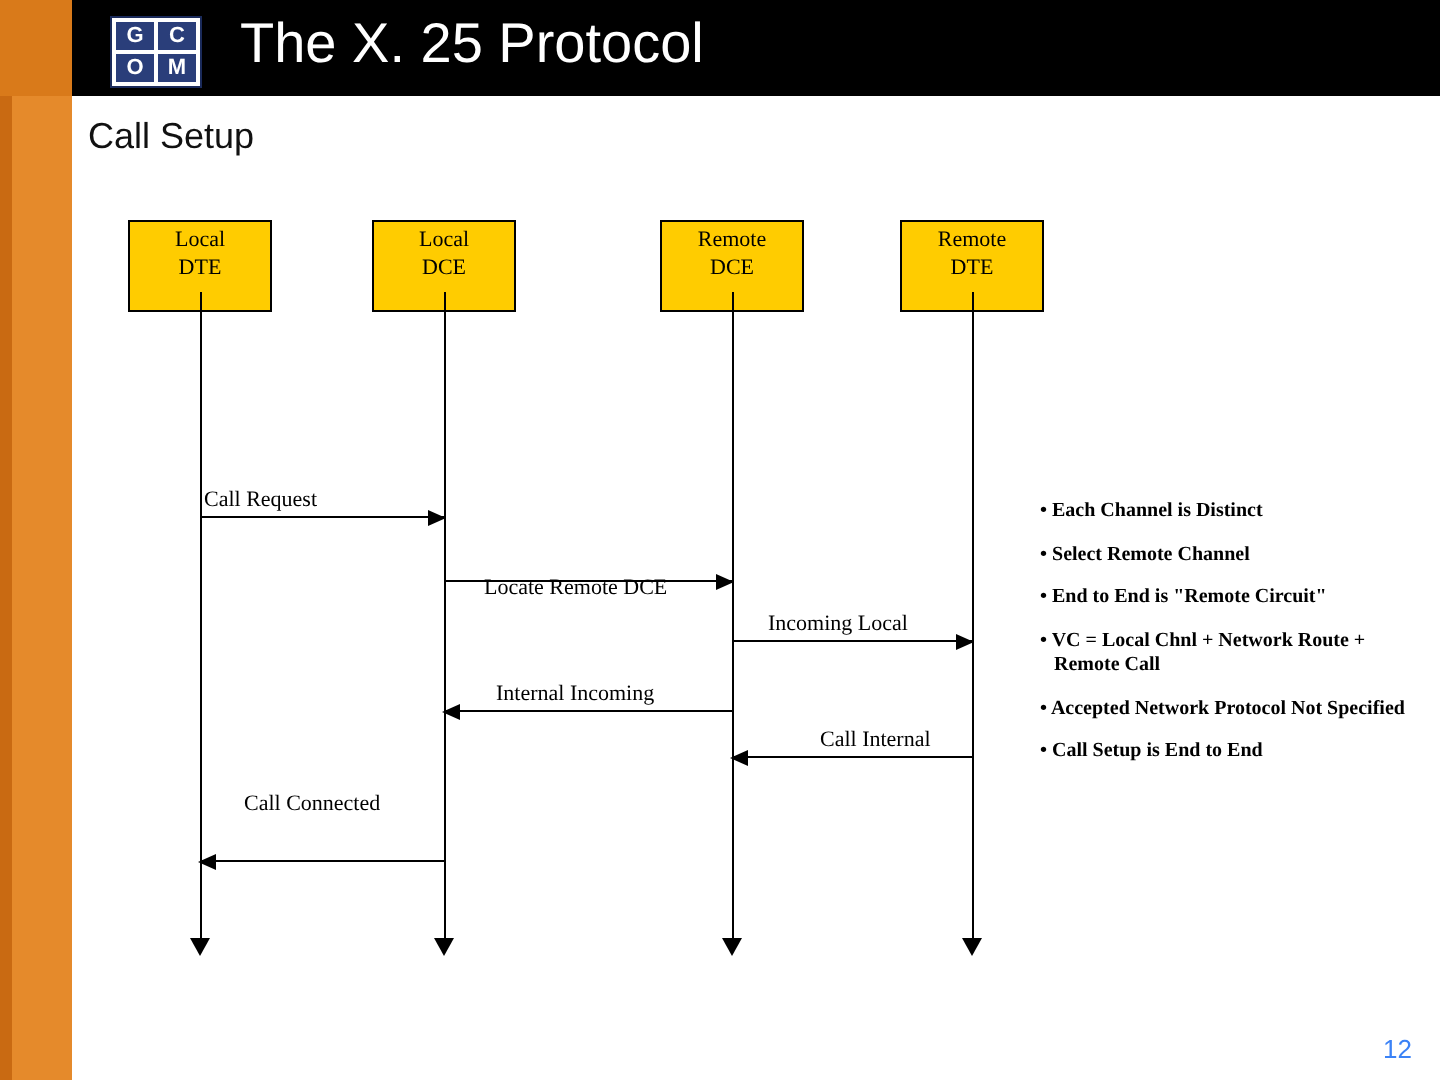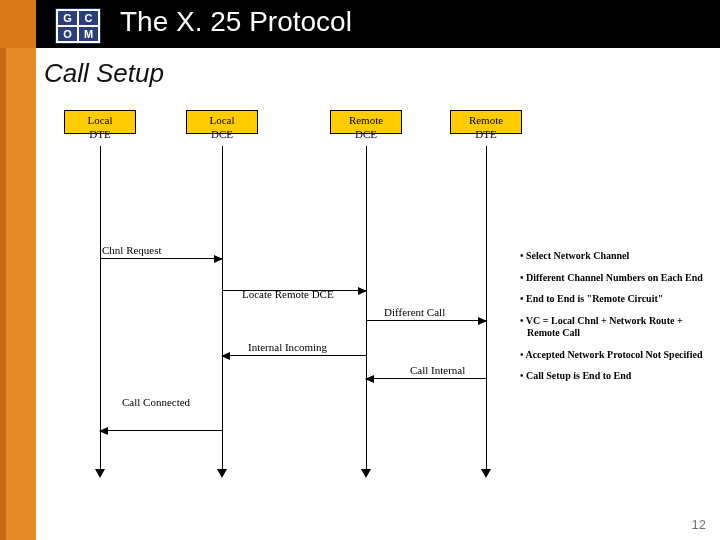--- a/index.html
+++ b/index.html
@@ -63,30 +63,29 @@
     position: absolute;
     left: 0px; top: 48px;
     width: 6px; height: 492px;
     background: #c96a12;
   }
   
   .subtitle {
     position: absolute;
     left: 44px; top: 58px;
     font-family: Arial, sans-serif;
-    font-size: 26px;
+    font-size: 18px;
     color: #111;
-    font-style: italic;
   }
   
   .lifebox {
     position: absolute;
     top: 110px;
     width: 72px;
-    height: 24px;
+    height: 46px;
     background: #ffcc00;
     border: 1px solid #000;
     text-align: center;
     font-size: 11px;
     line-height: 1.25;
     padding-top: 3px;
   }
   .lifeline {
     position: absolute;
     top: 146px;
@@ -143,21 +142,21 @@
     margin-bottom: 9px;
     text-indent: -7px;
     padding-left: 7px;
   }
   
   .pagenum {
     position: absolute;
     right: 14px; bottom: 8px;
     font-family: Arial, sans-serif;
     font-size: 13px;
-    color: #737373;
+    color: #3b82f6;
   }
 </style>
 </head>
 <body>
 
 <div class="titlebar">
   <div class="leftstripe"></div>
   <div class="logo">
     <div class="cell">G</div>
     <div class="cell">C</div>
@@ -194,49 +193,49 @@
 <div class="lifeline" style="left:366px"></div>
 <div class="lifeline" style="left:486px"></div>
 <div class="arrowhead-down" style="left:95px; top:469px"></div>
 <div class="arrowhead-down" style="left:217px;top:469px"></div>
 <div class="arrowhead-down" style="left:361px;top:469px"></div>
 <div class="arrowhead-down" style="left:481px;top:469px"></div>
 
 <div class="msg" style="left:100px; top:258px; width:122px">
   <div class="arrowhead-right"></div>
 </div>
-<div class="msg-label" style="left:102px; top:256px">Chnl Request</div>
+<div class="msg-label" style="left:102px; top:256px">Call Request</div>
 
 <div class="msg" style="left:222px; top:290px; width:144px">
   <div class="arrowhead-right"></div>
 </div>
 <div class="msg-label" style="left:242px; top:300px">Locate Remote DCE</div>
 
 <div class="msg" style="left:366px; top:320px; width:120px">
   <div class="arrowhead-right"></div>
 </div>
-<div class="msg-label" style="left:384px; top:318px">Different Call</div>
+<div class="msg-label" style="left:384px; top:318px">Incoming Local</div>
 
 <div class="msg" style="left:222px; top:355px; width:144px">
   <div class="arrowhead-left"></div>
 </div>
 <div class="msg-label" style="left:248px; top:353px">Internal Incoming</div>
 
 <div class="msg" style="left:366px; top:378px; width:120px">
   <div class="arrowhead-left"></div>
 </div>
 <div class="msg-label" style="left:410px; top:376px">Call Internal</div>
 
 <div class="msg" style="left:100px; top:430px; width:122px">
   <div class="arrowhead-left"></div>
 </div>
 <div class="msg-label" style="left:122px; top:408px">Call Connected</div>
 
 <div class="notes">
-  <div class="item">• Select Network Channel</div>
-  <div class="item">• Different Channel Numbers on Each End</div>
+  <div class="item">• Each Channel is Distinct</div>
+  <div class="item">• Select Remote Channel</div>
   <div class="item">• End to End is "Remote Circuit"</div>
   <div class="item">• VC = Local Chnl + Network Route + Remote Call</div>
   <div class="item">• Accepted Network Protocol Not Specified</div>
   <div class="item">• Call Setup is End to End</div>
 </div>
 
 <div class="pagenum">12</div>
 
 </body></html>

